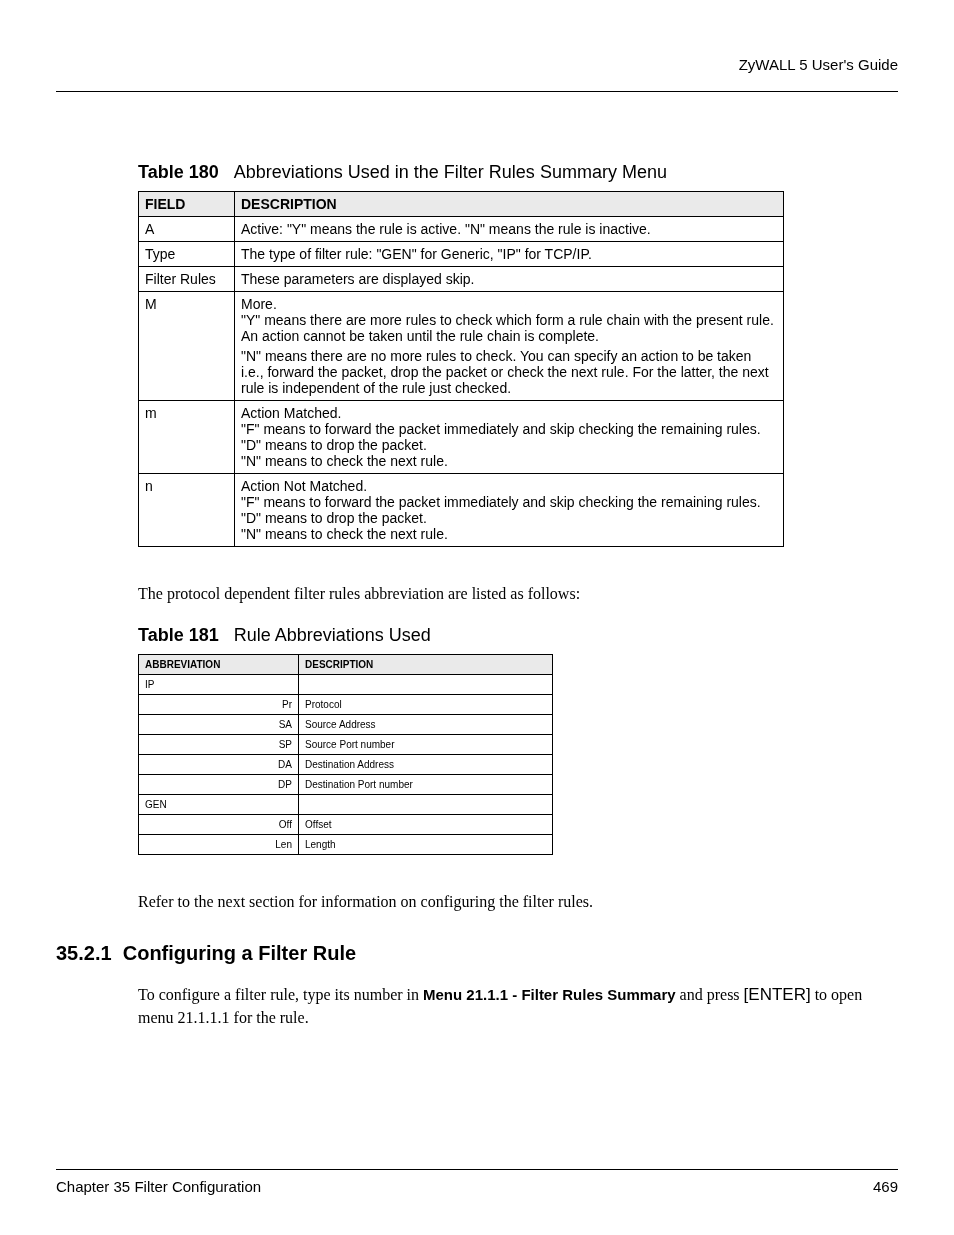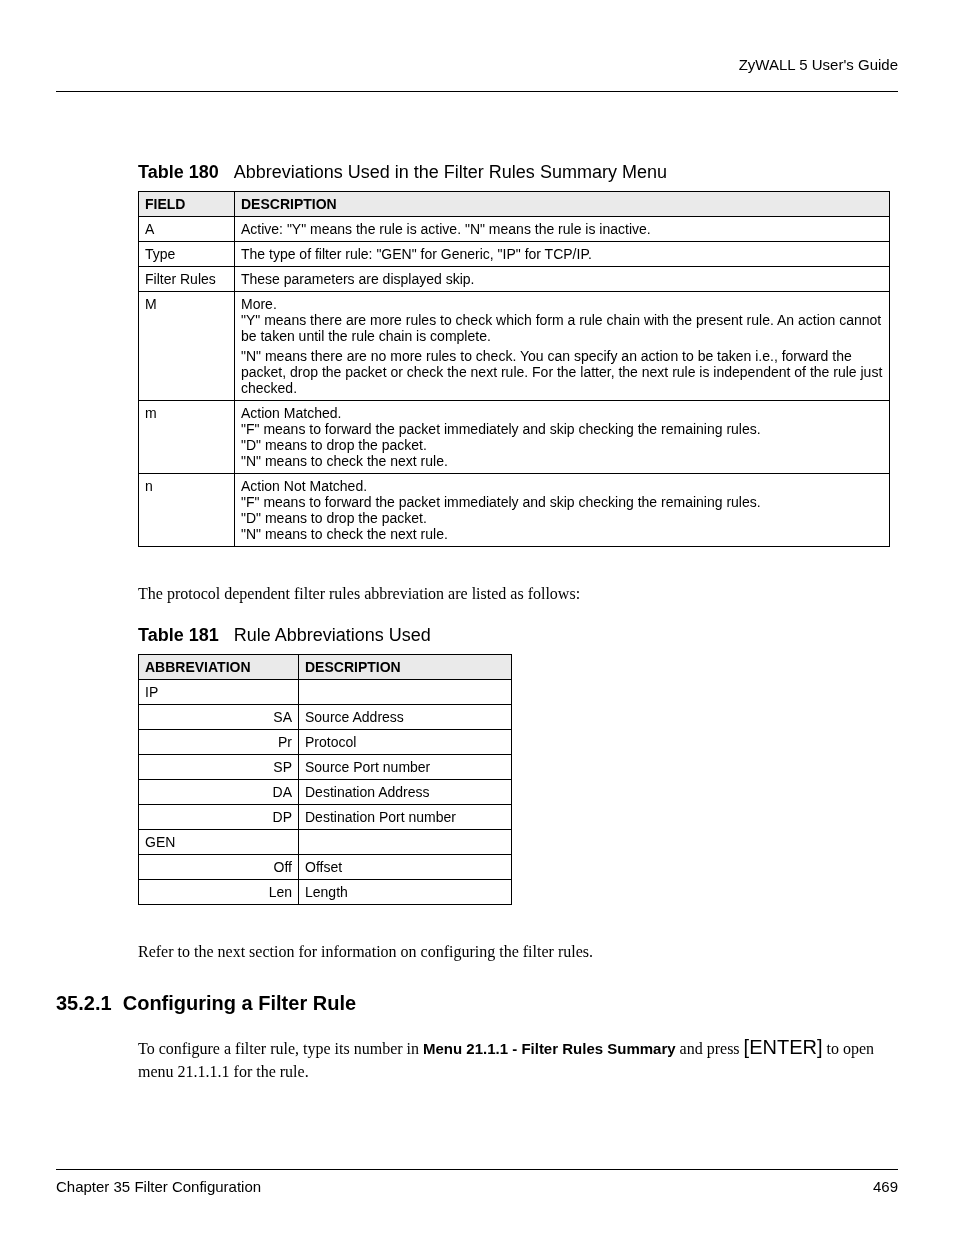--- a/index.html
+++ b/index.html
@@ -22,41 +22,41 @@
       margin-top: 70px;
       padding-left: 82px;
     }
     .table-caption {
       font-size: 18px;
       margin-bottom: 8px;
     }
     .table-caption .tbl-num { font-weight: bold; }
     table.t180 {
       border-collapse: collapse;
-      width: 752px;
+      width: 646px;
       font-size: 14px;
     }
     table.t180 th, table.t180 td {
       border: 1px solid #000;
       padding: 4px 6px;
       vertical-align: top;
       text-align: left;
     }
     table.t180 th { background: #eaeaea; font-weight: bold; }
     table.t180 td.field { width: 96px; }
     .para {
       font-family: Georgia, 'Times New Roman', serif;
       font-size: 16px;
       margin: 36px 0 20px 0;
       line-height: 1.4;
     }
     table.t181 {
       border-collapse: collapse;
-      width: 374px;
-      font-size: 14px;
+      width: 415px;
+      font-size: 10px;
     }
     table.t181 th, table.t181 td {
       border: 1px solid #000;
       padding: 4px 6px;
       vertical-align: top;
       text-align: left;
     }
     table.t181 th { background: #eaeaea; font-weight: bold; }
     table.t181 td.abbr { width: 160px; text-align: right; }
     table.t181 td.abbr-left { width: 160px; text-align: left; }
@@ -65,21 +65,21 @@
       font-size: 20px;
       font-weight: bold;
       margin: 28px 0 18px -82px;
     }
     .body-para {
       font-family: Georgia, 'Times New Roman', serif;
       font-size: 16px;
       line-height: 1.4;
     }
     .body-para .menu-bold { font-family: Arial, Helvetica, sans-serif; font-weight: bold; font-size: 15px; }
-    .body-para .enter { font-family: Arial, Helvetica, sans-serif; font-size: 20px; }
+    .body-para .enter { font-family: Arial, Helvetica, sans-serif; font-size: 17px; }
     .footer {
       position: absolute;
       left: 56px; right: 56px; bottom: 40px;
       border-top: 1.5px solid #000;
       padding-top: 8px;
       display: flex;
       justify-content: space-between;
       font-size: 15px;
       font-family: Arial, Helvetica, sans-serif;
     }
@@ -160,26 +160,26 @@
         <th>ABBREVIATION</th>
         <th>DESCRIPTION</th>
       </tr>
     </thead>
     <tbody>
       <tr>
           <td class="abbr-left">IP</td>
           <td></td>
         </tr>
       <tr>
+          <td class="abbr">Pr</td>
+          <td>Protocol</td>
+        </tr>
+      <tr>
           <td class="abbr">SA</td>
           <td>Source Address</td>
-        </tr>
-      <tr>
-          <td class="abbr">Pr</td>
-          <td>Protocol</td>
         </tr>
       <tr>
           <td class="abbr">SP</td>
           <td>Source Port number</td>
         </tr>
       <tr>
           <td class="abbr">DA</td>
           <td>Destination Address</td>
         </tr>
       <tr>

